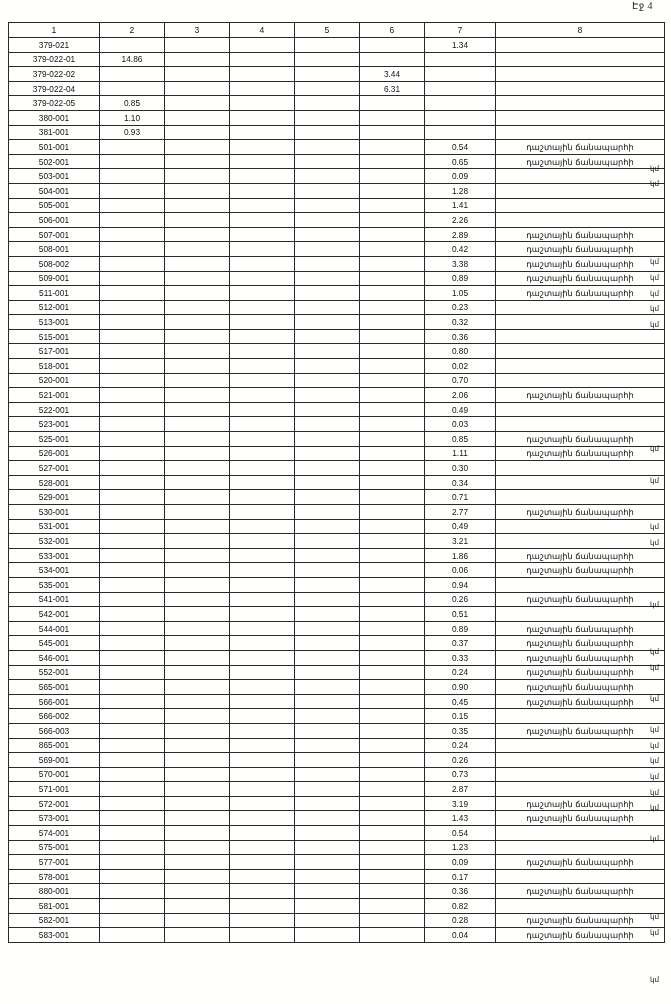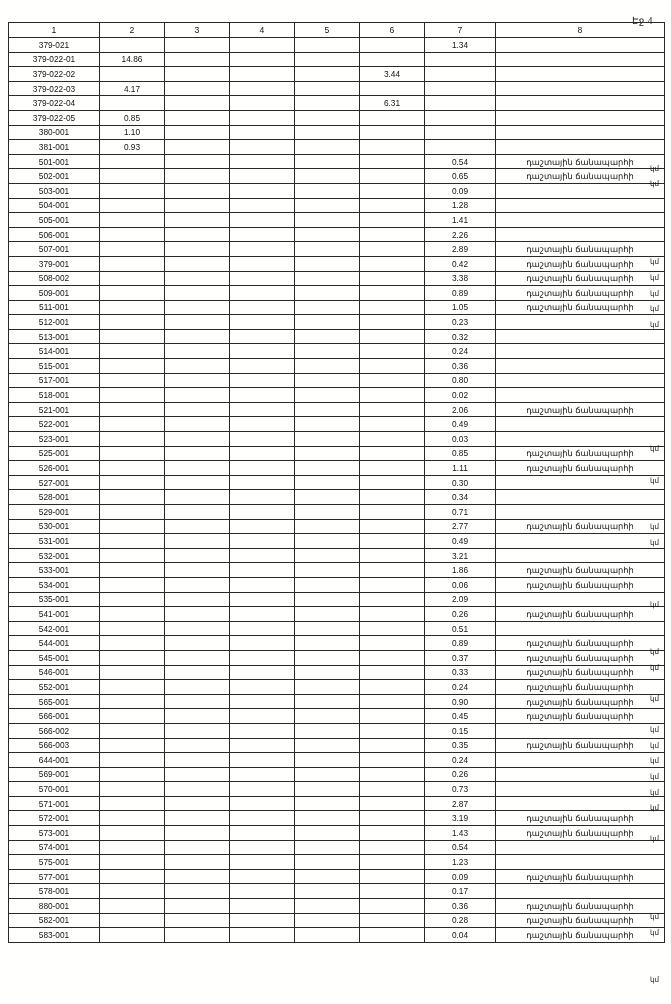--- a/index.html
+++ b/index.html
@@ -17,21 +17,21 @@
   }
   .page {
     position: relative;
     width: 671px;
     height: 1004px;
     background: #fdfdfc;
     filter: contrast(1.02);
   }
   .page-header {
     position: absolute;
-    top: 15px;
+    top: 0;
     right: 18px;
     font-size: 10px;
     font-family: "Liberation Serif", serif;
     letter-spacing: 0.4px;
     color: #2a2a2a;
   }
   .table-wrap {
     position: absolute;
     top: 22px;
     left: 8px;
@@ -131,30 +131,20 @@
             <td class="c1 num">379-022-02</td>
             <td class="c2 num"></td>
             <td class="c3 num"></td>
             <td class="c4 num"></td>
             <td class="c5 num"></td>
             <td class="c6 num">3.44</td>
             <td class="c7 num"></td>
             <td class="c8 arm"></td>
           </tr>
           <tr>
-            <td class="c1 num">379-022-03</td>
-            <td class="c2 num">4.17</td>
-            <td class="c3 num"></td>
-            <td class="c4 num"></td>
-            <td class="c5 num"></td>
-            <td class="c6 num"></td>
-            <td class="c7 num"></td>
-            <td class="c8 arm"></td>
-          </tr>
-          <tr>
             <td class="c1 num">379-022-04</td>
             <td class="c2 num"></td>
             <td class="c3 num"></td>
             <td class="c4 num"></td>
             <td class="c5 num"></td>
             <td class="c6 num">6.31</td>
             <td class="c7 num"></td>
             <td class="c8 arm"></td>
           </tr>
           <tr>
@@ -251,21 +241,21 @@
             <td class="c1 num">507-001</td>
             <td class="c2 num"></td>
             <td class="c3 num"></td>
             <td class="c4 num"></td>
             <td class="c5 num"></td>
             <td class="c6 num"></td>
             <td class="c7 num">2.89</td>
             <td class="c8 arm">դաշտային ճանապարհի</td>
           </tr>
           <tr>
-            <td class="c1 num">379-001</td>
+            <td class="c1 num">508-001</td>
             <td class="c2 num"></td>
             <td class="c3 num"></td>
             <td class="c4 num"></td>
             <td class="c5 num"></td>
             <td class="c6 num"></td>
             <td class="c7 num">0.42</td>
             <td class="c8 arm">դաշտային ճանապարհի</td>
           </tr>
           <tr>
             <td class="c1 num">508-002</td>
@@ -311,408 +301,418 @@
             <td class="c1 num">513-001</td>
             <td class="c2 num"></td>
             <td class="c3 num"></td>
             <td class="c4 num"></td>
             <td class="c5 num"></td>
             <td class="c6 num"></td>
             <td class="c7 num">0.32</td>
             <td class="c8 arm"></td>
           </tr>
           <tr>
-            <td class="c1 num">514-001</td>
+            <td class="c1 num">515-001</td>
+            <td class="c2 num"></td>
+            <td class="c3 num"></td>
+            <td class="c4 num"></td>
+            <td class="c5 num"></td>
+            <td class="c6 num"></td>
+            <td class="c7 num">0.36</td>
+            <td class="c8 arm"></td>
+          </tr>
+          <tr>
+            <td class="c1 num">517-001</td>
+            <td class="c2 num"></td>
+            <td class="c3 num"></td>
+            <td class="c4 num"></td>
+            <td class="c5 num"></td>
+            <td class="c6 num"></td>
+            <td class="c7 num">0.80</td>
+            <td class="c8 arm"></td>
+          </tr>
+          <tr>
+            <td class="c1 num">518-001</td>
+            <td class="c2 num"></td>
+            <td class="c3 num"></td>
+            <td class="c4 num"></td>
+            <td class="c5 num"></td>
+            <td class="c6 num"></td>
+            <td class="c7 num">0.02</td>
+            <td class="c8 arm"></td>
+          </tr>
+          <tr>
+            <td class="c1 num">520-001</td>
+            <td class="c2 num"></td>
+            <td class="c3 num"></td>
+            <td class="c4 num"></td>
+            <td class="c5 num"></td>
+            <td class="c6 num"></td>
+            <td class="c7 num">0.70</td>
+            <td class="c8 arm"></td>
+          </tr>
+          <tr>
+            <td class="c1 num">521-001</td>
+            <td class="c2 num"></td>
+            <td class="c3 num"></td>
+            <td class="c4 num"></td>
+            <td class="c5 num"></td>
+            <td class="c6 num"></td>
+            <td class="c7 num">2.06</td>
+            <td class="c8 arm">դաշտային ճանապարհի</td>
+          </tr>
+          <tr>
+            <td class="c1 num">522-001</td>
+            <td class="c2 num"></td>
+            <td class="c3 num"></td>
+            <td class="c4 num"></td>
+            <td class="c5 num"></td>
+            <td class="c6 num"></td>
+            <td class="c7 num">0.49</td>
+            <td class="c8 arm"></td>
+          </tr>
+          <tr>
+            <td class="c1 num">523-001</td>
+            <td class="c2 num"></td>
+            <td class="c3 num"></td>
+            <td class="c4 num"></td>
+            <td class="c5 num"></td>
+            <td class="c6 num"></td>
+            <td class="c7 num">0.03</td>
+            <td class="c8 arm"></td>
+          </tr>
+          <tr>
+            <td class="c1 num">525-001</td>
+            <td class="c2 num"></td>
+            <td class="c3 num"></td>
+            <td class="c4 num"></td>
+            <td class="c5 num"></td>
+            <td class="c6 num"></td>
+            <td class="c7 num">0.85</td>
+            <td class="c8 arm">դաշտային ճանապարհի</td>
+          </tr>
+          <tr>
+            <td class="c1 num">526-001</td>
+            <td class="c2 num"></td>
+            <td class="c3 num"></td>
+            <td class="c4 num"></td>
+            <td class="c5 num"></td>
+            <td class="c6 num"></td>
+            <td class="c7 num">1.11</td>
+            <td class="c8 arm">դաշտային ճանապարհի</td>
+          </tr>
+          <tr>
+            <td class="c1 num">527-001</td>
+            <td class="c2 num"></td>
+            <td class="c3 num"></td>
+            <td class="c4 num"></td>
+            <td class="c5 num"></td>
+            <td class="c6 num"></td>
+            <td class="c7 num">0.30</td>
+            <td class="c8 arm"></td>
+          </tr>
+          <tr>
+            <td class="c1 num">528-001</td>
+            <td class="c2 num"></td>
+            <td class="c3 num"></td>
+            <td class="c4 num"></td>
+            <td class="c5 num"></td>
+            <td class="c6 num"></td>
+            <td class="c7 num">0.34</td>
+            <td class="c8 arm"></td>
+          </tr>
+          <tr>
+            <td class="c1 num">529-001</td>
+            <td class="c2 num"></td>
+            <td class="c3 num"></td>
+            <td class="c4 num"></td>
+            <td class="c5 num"></td>
+            <td class="c6 num"></td>
+            <td class="c7 num">0.71</td>
+            <td class="c8 arm"></td>
+          </tr>
+          <tr>
+            <td class="c1 num">530-001</td>
+            <td class="c2 num"></td>
+            <td class="c3 num"></td>
+            <td class="c4 num"></td>
+            <td class="c5 num"></td>
+            <td class="c6 num"></td>
+            <td class="c7 num">2.77</td>
+            <td class="c8 arm">դաշտային ճանապարհի</td>
+          </tr>
+          <tr>
+            <td class="c1 num">531-001</td>
+            <td class="c2 num"></td>
+            <td class="c3 num"></td>
+            <td class="c4 num"></td>
+            <td class="c5 num"></td>
+            <td class="c6 num"></td>
+            <td class="c7 num">0.49</td>
+            <td class="c8 arm"></td>
+          </tr>
+          <tr>
+            <td class="c1 num">532-001</td>
+            <td class="c2 num"></td>
+            <td class="c3 num"></td>
+            <td class="c4 num"></td>
+            <td class="c5 num"></td>
+            <td class="c6 num"></td>
+            <td class="c7 num">3.21</td>
+            <td class="c8 arm"></td>
+          </tr>
+          <tr>
+            <td class="c1 num">533-001</td>
+            <td class="c2 num"></td>
+            <td class="c3 num"></td>
+            <td class="c4 num"></td>
+            <td class="c5 num"></td>
+            <td class="c6 num"></td>
+            <td class="c7 num">1.86</td>
+            <td class="c8 arm">դաշտային ճանապարհի</td>
+          </tr>
+          <tr>
+            <td class="c1 num">534-001</td>
+            <td class="c2 num"></td>
+            <td class="c3 num"></td>
+            <td class="c4 num"></td>
+            <td class="c5 num"></td>
+            <td class="c6 num"></td>
+            <td class="c7 num">0.06</td>
+            <td class="c8 arm">դաշտային ճանապարհի</td>
+          </tr>
+          <tr>
+            <td class="c1 num">535-001</td>
+            <td class="c2 num"></td>
+            <td class="c3 num"></td>
+            <td class="c4 num"></td>
+            <td class="c5 num"></td>
+            <td class="c6 num"></td>
+            <td class="c7 num">0.94</td>
+            <td class="c8 arm"></td>
+          </tr>
+          <tr>
+            <td class="c1 num">541-001</td>
+            <td class="c2 num"></td>
+            <td class="c3 num"></td>
+            <td class="c4 num"></td>
+            <td class="c5 num"></td>
+            <td class="c6 num"></td>
+            <td class="c7 num">0.26</td>
+            <td class="c8 arm">դաշտային ճանապարհի</td>
+          </tr>
+          <tr>
+            <td class="c1 num">542-001</td>
+            <td class="c2 num"></td>
+            <td class="c3 num"></td>
+            <td class="c4 num"></td>
+            <td class="c5 num"></td>
+            <td class="c6 num"></td>
+            <td class="c7 num">0.51</td>
+            <td class="c8 arm"></td>
+          </tr>
+          <tr>
+            <td class="c1 num">544-001</td>
+            <td class="c2 num"></td>
+            <td class="c3 num"></td>
+            <td class="c4 num"></td>
+            <td class="c5 num"></td>
+            <td class="c6 num"></td>
+            <td class="c7 num">0.89</td>
+            <td class="c8 arm">դաշտային ճանապարհի</td>
+          </tr>
+          <tr>
+            <td class="c1 num">545-001</td>
+            <td class="c2 num"></td>
+            <td class="c3 num"></td>
+            <td class="c4 num"></td>
+            <td class="c5 num"></td>
+            <td class="c6 num"></td>
+            <td class="c7 num">0.37</td>
+            <td class="c8 arm">դաշտային ճանապարհի</td>
+          </tr>
+          <tr>
+            <td class="c1 num">546-001</td>
+            <td class="c2 num"></td>
+            <td class="c3 num"></td>
+            <td class="c4 num"></td>
+            <td class="c5 num"></td>
+            <td class="c6 num"></td>
+            <td class="c7 num">0.33</td>
+            <td class="c8 arm">դաշտային ճանապարհի</td>
+          </tr>
+          <tr>
+            <td class="c1 num">552-001</td>
             <td class="c2 num"></td>
             <td class="c3 num"></td>
             <td class="c4 num"></td>
             <td class="c5 num"></td>
             <td class="c6 num"></td>
             <td class="c7 num">0.24</td>
-            <td class="c8 arm"></td>
-          </tr>
-          <tr>
-            <td class="c1 num">515-001</td>
+            <td class="c8 arm">դաշտային ճանապարհի</td>
+          </tr>
+          <tr>
+            <td class="c1 num">565-001</td>
+            <td class="c2 num"></td>
+            <td class="c3 num"></td>
+            <td class="c4 num"></td>
+            <td class="c5 num"></td>
+            <td class="c6 num"></td>
+            <td class="c7 num">0.90</td>
+            <td class="c8 arm">դաշտային ճանապարհի</td>
+          </tr>
+          <tr>
+            <td class="c1 num">566-001</td>
+            <td class="c2 num"></td>
+            <td class="c3 num"></td>
+            <td class="c4 num"></td>
+            <td class="c5 num"></td>
+            <td class="c6 num"></td>
+            <td class="c7 num">0.45</td>
+            <td class="c8 arm">դաշտային ճանապարհի</td>
+          </tr>
+          <tr>
+            <td class="c1 num">566-002</td>
+            <td class="c2 num"></td>
+            <td class="c3 num"></td>
+            <td class="c4 num"></td>
+            <td class="c5 num"></td>
+            <td class="c6 num"></td>
+            <td class="c7 num">0.15</td>
+            <td class="c8 arm"></td>
+          </tr>
+          <tr>
+            <td class="c1 num">566-003</td>
+            <td class="c2 num"></td>
+            <td class="c3 num"></td>
+            <td class="c4 num"></td>
+            <td class="c5 num"></td>
+            <td class="c6 num"></td>
+            <td class="c7 num">0.35</td>
+            <td class="c8 arm">դաշտային ճանապարհի</td>
+          </tr>
+          <tr>
+            <td class="c1 num">865-001</td>
+            <td class="c2 num"></td>
+            <td class="c3 num"></td>
+            <td class="c4 num"></td>
+            <td class="c5 num"></td>
+            <td class="c6 num"></td>
+            <td class="c7 num">0.24</td>
+            <td class="c8 arm"></td>
+          </tr>
+          <tr>
+            <td class="c1 num">569-001</td>
+            <td class="c2 num"></td>
+            <td class="c3 num"></td>
+            <td class="c4 num"></td>
+            <td class="c5 num"></td>
+            <td class="c6 num"></td>
+            <td class="c7 num">0.26</td>
+            <td class="c8 arm"></td>
+          </tr>
+          <tr>
+            <td class="c1 num">570-001</td>
+            <td class="c2 num"></td>
+            <td class="c3 num"></td>
+            <td class="c4 num"></td>
+            <td class="c5 num"></td>
+            <td class="c6 num"></td>
+            <td class="c7 num">0.73</td>
+            <td class="c8 arm"></td>
+          </tr>
+          <tr>
+            <td class="c1 num">571-001</td>
+            <td class="c2 num"></td>
+            <td class="c3 num"></td>
+            <td class="c4 num"></td>
+            <td class="c5 num"></td>
+            <td class="c6 num"></td>
+            <td class="c7 num">2.87</td>
+            <td class="c8 arm"></td>
+          </tr>
+          <tr>
+            <td class="c1 num">572-001</td>
+            <td class="c2 num"></td>
+            <td class="c3 num"></td>
+            <td class="c4 num"></td>
+            <td class="c5 num"></td>
+            <td class="c6 num"></td>
+            <td class="c7 num">3.19</td>
+            <td class="c8 arm">դաշտային ճանապարհի</td>
+          </tr>
+          <tr>
+            <td class="c1 num">573-001</td>
+            <td class="c2 num"></td>
+            <td class="c3 num"></td>
+            <td class="c4 num"></td>
+            <td class="c5 num"></td>
+            <td class="c6 num"></td>
+            <td class="c7 num">1.43</td>
+            <td class="c8 arm">դաշտային ճանապարհի</td>
+          </tr>
+          <tr>
+            <td class="c1 num">574-001</td>
+            <td class="c2 num"></td>
+            <td class="c3 num"></td>
+            <td class="c4 num"></td>
+            <td class="c5 num"></td>
+            <td class="c6 num"></td>
+            <td class="c7 num">0.54</td>
+            <td class="c8 arm"></td>
+          </tr>
+          <tr>
+            <td class="c1 num">575-001</td>
+            <td class="c2 num"></td>
+            <td class="c3 num"></td>
+            <td class="c4 num"></td>
+            <td class="c5 num"></td>
+            <td class="c6 num"></td>
+            <td class="c7 num">1.23</td>
+            <td class="c8 arm"></td>
+          </tr>
+          <tr>
+            <td class="c1 num">577-001</td>
+            <td class="c2 num"></td>
+            <td class="c3 num"></td>
+            <td class="c4 num"></td>
+            <td class="c5 num"></td>
+            <td class="c6 num"></td>
+            <td class="c7 num">0.09</td>
+            <td class="c8 arm">դաշտային ճանապարհի</td>
+          </tr>
+          <tr>
+            <td class="c1 num">578-001</td>
+            <td class="c2 num"></td>
+            <td class="c3 num"></td>
+            <td class="c4 num"></td>
+            <td class="c5 num"></td>
+            <td class="c6 num"></td>
+            <td class="c7 num">0.17</td>
+            <td class="c8 arm"></td>
+          </tr>
+          <tr>
+            <td class="c1 num">880-001</td>
             <td class="c2 num"></td>
             <td class="c3 num"></td>
             <td class="c4 num"></td>
             <td class="c5 num"></td>
             <td class="c6 num"></td>
             <td class="c7 num">0.36</td>
-            <td class="c8 arm"></td>
-          </tr>
-          <tr>
-            <td class="c1 num">517-001</td>
-            <td class="c2 num"></td>
-            <td class="c3 num"></td>
-            <td class="c4 num"></td>
-            <td class="c5 num"></td>
-            <td class="c6 num"></td>
-            <td class="c7 num">0.80</td>
-            <td class="c8 arm"></td>
-          </tr>
-          <tr>
-            <td class="c1 num">518-001</td>
-            <td class="c2 num"></td>
-            <td class="c3 num"></td>
-            <td class="c4 num"></td>
-            <td class="c5 num"></td>
-            <td class="c6 num"></td>
-            <td class="c7 num">0.02</td>
-            <td class="c8 arm"></td>
-          </tr>
-          <tr>
-            <td class="c1 num">521-001</td>
-            <td class="c2 num"></td>
-            <td class="c3 num"></td>
-            <td class="c4 num"></td>
-            <td class="c5 num"></td>
-            <td class="c6 num"></td>
-            <td class="c7 num">2.06</td>
-            <td class="c8 arm">դաշտային ճանապարհի</td>
-          </tr>
-          <tr>
-            <td class="c1 num">522-001</td>
-            <td class="c2 num"></td>
-            <td class="c3 num"></td>
-            <td class="c4 num"></td>
-            <td class="c5 num"></td>
-            <td class="c6 num"></td>
-            <td class="c7 num">0.49</td>
-            <td class="c8 arm"></td>
-          </tr>
-          <tr>
-            <td class="c1 num">523-001</td>
-            <td class="c2 num"></td>
-            <td class="c3 num"></td>
-            <td class="c4 num"></td>
-            <td class="c5 num"></td>
-            <td class="c6 num"></td>
-            <td class="c7 num">0.03</td>
-            <td class="c8 arm"></td>
-          </tr>
-          <tr>
-            <td class="c1 num">525-001</td>
-            <td class="c2 num"></td>
-            <td class="c3 num"></td>
-            <td class="c4 num"></td>
-            <td class="c5 num"></td>
-            <td class="c6 num"></td>
-            <td class="c7 num">0.85</td>
-            <td class="c8 arm">դաշտային ճանապարհի</td>
-          </tr>
-          <tr>
-            <td class="c1 num">526-001</td>
-            <td class="c2 num"></td>
-            <td class="c3 num"></td>
-            <td class="c4 num"></td>
-            <td class="c5 num"></td>
-            <td class="c6 num"></td>
-            <td class="c7 num">1.11</td>
-            <td class="c8 arm">դաշտային ճանապարհի</td>
-          </tr>
-          <tr>
-            <td class="c1 num">527-001</td>
-            <td class="c2 num"></td>
-            <td class="c3 num"></td>
-            <td class="c4 num"></td>
-            <td class="c5 num"></td>
-            <td class="c6 num"></td>
-            <td class="c7 num">0.30</td>
-            <td class="c8 arm"></td>
-          </tr>
-          <tr>
-            <td class="c1 num">528-001</td>
-            <td class="c2 num"></td>
-            <td class="c3 num"></td>
-            <td class="c4 num"></td>
-            <td class="c5 num"></td>
-            <td class="c6 num"></td>
-            <td class="c7 num">0.34</td>
-            <td class="c8 arm"></td>
-          </tr>
-          <tr>
-            <td class="c1 num">529-001</td>
-            <td class="c2 num"></td>
-            <td class="c3 num"></td>
-            <td class="c4 num"></td>
-            <td class="c5 num"></td>
-            <td class="c6 num"></td>
-            <td class="c7 num">0.71</td>
-            <td class="c8 arm"></td>
-          </tr>
-          <tr>
-            <td class="c1 num">530-001</td>
-            <td class="c2 num"></td>
-            <td class="c3 num"></td>
-            <td class="c4 num"></td>
-            <td class="c5 num"></td>
-            <td class="c6 num"></td>
-            <td class="c7 num">2.77</td>
-            <td class="c8 arm">դաշտային ճանապարհի</td>
-          </tr>
-          <tr>
-            <td class="c1 num">531-001</td>
-            <td class="c2 num"></td>
-            <td class="c3 num"></td>
-            <td class="c4 num"></td>
-            <td class="c5 num"></td>
-            <td class="c6 num"></td>
-            <td class="c7 num">0.49</td>
-            <td class="c8 arm"></td>
-          </tr>
-          <tr>
-            <td class="c1 num">532-001</td>
-            <td class="c2 num"></td>
-            <td class="c3 num"></td>
-            <td class="c4 num"></td>
-            <td class="c5 num"></td>
-            <td class="c6 num"></td>
-            <td class="c7 num">3.21</td>
-            <td class="c8 arm"></td>
-          </tr>
-          <tr>
-            <td class="c1 num">533-001</td>
-            <td class="c2 num"></td>
-            <td class="c3 num"></td>
-            <td class="c4 num"></td>
-            <td class="c5 num"></td>
-            <td class="c6 num"></td>
-            <td class="c7 num">1.86</td>
-            <td class="c8 arm">դաշտային ճանապարհի</td>
-          </tr>
-          <tr>
-            <td class="c1 num">534-001</td>
-            <td class="c2 num"></td>
-            <td class="c3 num"></td>
-            <td class="c4 num"></td>
-            <td class="c5 num"></td>
-            <td class="c6 num"></td>
-            <td class="c7 num">0.06</td>
-            <td class="c8 arm">դաշտային ճանապարհի</td>
-          </tr>
-          <tr>
-            <td class="c1 num">535-001</td>
-            <td class="c2 num"></td>
-            <td class="c3 num"></td>
-            <td class="c4 num"></td>
-            <td class="c5 num"></td>
-            <td class="c6 num"></td>
-            <td class="c7 num">2.09</td>
-            <td class="c8 arm"></td>
-          </tr>
-          <tr>
-            <td class="c1 num">541-001</td>
-            <td class="c2 num"></td>
-            <td class="c3 num"></td>
-            <td class="c4 num"></td>
-            <td class="c5 num"></td>
-            <td class="c6 num"></td>
-            <td class="c7 num">0.26</td>
-            <td class="c8 arm">դաշտային ճանապարհի</td>
-          </tr>
-          <tr>
-            <td class="c1 num">542-001</td>
-            <td class="c2 num"></td>
-            <td class="c3 num"></td>
-            <td class="c4 num"></td>
-            <td class="c5 num"></td>
-            <td class="c6 num"></td>
-            <td class="c7 num">0.51</td>
-            <td class="c8 arm"></td>
-          </tr>
-          <tr>
-            <td class="c1 num">544-001</td>
-            <td class="c2 num"></td>
-            <td class="c3 num"></td>
-            <td class="c4 num"></td>
-            <td class="c5 num"></td>
-            <td class="c6 num"></td>
-            <td class="c7 num">0.89</td>
-            <td class="c8 arm">դաշտային ճանապարհի</td>
-          </tr>
-          <tr>
-            <td class="c1 num">545-001</td>
-            <td class="c2 num"></td>
-            <td class="c3 num"></td>
-            <td class="c4 num"></td>
-            <td class="c5 num"></td>
-            <td class="c6 num"></td>
-            <td class="c7 num">0.37</td>
-            <td class="c8 arm">դաշտային ճանապարհի</td>
-          </tr>
-          <tr>
-            <td class="c1 num">546-001</td>
-            <td class="c2 num"></td>
-            <td class="c3 num"></td>
-            <td class="c4 num"></td>
-            <td class="c5 num"></td>
-            <td class="c6 num"></td>
-            <td class="c7 num">0.33</td>
-            <td class="c8 arm">դաշտային ճանապարհի</td>
-          </tr>
-          <tr>
-            <td class="c1 num">552-001</td>
-            <td class="c2 num"></td>
-            <td class="c3 num"></td>
-            <td class="c4 num"></td>
-            <td class="c5 num"></td>
-            <td class="c6 num"></td>
-            <td class="c7 num">0.24</td>
-            <td class="c8 arm">դաշտային ճանապարհի</td>
-          </tr>
-          <tr>
-            <td class="c1 num">565-001</td>
-            <td class="c2 num"></td>
-            <td class="c3 num"></td>
-            <td class="c4 num"></td>
-            <td class="c5 num"></td>
-            <td class="c6 num"></td>
-            <td class="c7 num">0.90</td>
-            <td class="c8 arm">դաշտային ճանապարհի</td>
-          </tr>
-          <tr>
-            <td class="c1 num">566-001</td>
-            <td class="c2 num"></td>
-            <td class="c3 num"></td>
-            <td class="c4 num"></td>
-            <td class="c5 num"></td>
-            <td class="c6 num"></td>
-            <td class="c7 num">0.45</td>
-            <td class="c8 arm">դաշտային ճանապարհի</td>
-          </tr>
-          <tr>
-            <td class="c1 num">566-002</td>
-            <td class="c2 num"></td>
-            <td class="c3 num"></td>
-            <td class="c4 num"></td>
-            <td class="c5 num"></td>
-            <td class="c6 num"></td>
-            <td class="c7 num">0.15</td>
-            <td class="c8 arm"></td>
-          </tr>
-          <tr>
-            <td class="c1 num">566-003</td>
-            <td class="c2 num"></td>
-            <td class="c3 num"></td>
-            <td class="c4 num"></td>
-            <td class="c5 num"></td>
-            <td class="c6 num"></td>
-            <td class="c7 num">0.35</td>
-            <td class="c8 arm">դաշտային ճանապարհի</td>
-          </tr>
-          <tr>
-            <td class="c1 num">644-001</td>
-            <td class="c2 num"></td>
-            <td class="c3 num"></td>
-            <td class="c4 num"></td>
-            <td class="c5 num"></td>
-            <td class="c6 num"></td>
-            <td class="c7 num">0.24</td>
-            <td class="c8 arm"></td>
-          </tr>
-          <tr>
-            <td class="c1 num">569-001</td>
-            <td class="c2 num"></td>
-            <td class="c3 num"></td>
-            <td class="c4 num"></td>
-            <td class="c5 num"></td>
-            <td class="c6 num"></td>
-            <td class="c7 num">0.26</td>
-            <td class="c8 arm"></td>
-          </tr>
-          <tr>
-            <td class="c1 num">570-001</td>
-            <td class="c2 num"></td>
-            <td class="c3 num"></td>
-            <td class="c4 num"></td>
-            <td class="c5 num"></td>
-            <td class="c6 num"></td>
-            <td class="c7 num">0.73</td>
-            <td class="c8 arm"></td>
-          </tr>
-          <tr>
-            <td class="c1 num">571-001</td>
-            <td class="c2 num"></td>
-            <td class="c3 num"></td>
-            <td class="c4 num"></td>
-            <td class="c5 num"></td>
-            <td class="c6 num"></td>
-            <td class="c7 num">2.87</td>
-            <td class="c8 arm"></td>
-          </tr>
-          <tr>
-            <td class="c1 num">572-001</td>
-            <td class="c2 num"></td>
-            <td class="c3 num"></td>
-            <td class="c4 num"></td>
-            <td class="c5 num"></td>
-            <td class="c6 num"></td>
-            <td class="c7 num">3.19</td>
-            <td class="c8 arm">դաշտային ճանապարհի</td>
-          </tr>
-          <tr>
-            <td class="c1 num">573-001</td>
-            <td class="c2 num"></td>
-            <td class="c3 num"></td>
-            <td class="c4 num"></td>
-            <td class="c5 num"></td>
-            <td class="c6 num"></td>
-            <td class="c7 num">1.43</td>
-            <td class="c8 arm">դաշտային ճանապարհի</td>
-          </tr>
-          <tr>
-            <td class="c1 num">574-001</td>
-            <td class="c2 num"></td>
-            <td class="c3 num"></td>
-            <td class="c4 num"></td>
-            <td class="c5 num"></td>
-            <td class="c6 num"></td>
-            <td class="c7 num">0.54</td>
-            <td class="c8 arm"></td>
-          </tr>
-          <tr>
-            <td class="c1 num">575-001</td>
-            <td class="c2 num"></td>
-            <td class="c3 num"></td>
-            <td class="c4 num"></td>
-            <td class="c5 num"></td>
-            <td class="c6 num"></td>
-            <td class="c7 num">1.23</td>
-            <td class="c8 arm"></td>
-          </tr>
-          <tr>
-            <td class="c1 num">577-001</td>
-            <td class="c2 num"></td>
-            <td class="c3 num"></td>
-            <td class="c4 num"></td>
-            <td class="c5 num"></td>
-            <td class="c6 num"></td>
-            <td class="c7 num">0.09</td>
-            <td class="c8 arm">դաշտային ճանապարհի</td>
-          </tr>
-          <tr>
-            <td class="c1 num">578-001</td>
-            <td class="c2 num"></td>
-            <td class="c3 num"></td>
-            <td class="c4 num"></td>
-            <td class="c5 num"></td>
-            <td class="c6 num"></td>
-            <td class="c7 num">0.17</td>
-            <td class="c8 arm"></td>
-          </tr>
-          <tr>
-            <td class="c1 num">880-001</td>
-            <td class="c2 num"></td>
-            <td class="c3 num"></td>
-            <td class="c4 num"></td>
-            <td class="c5 num"></td>
-            <td class="c6 num"></td>
-            <td class="c7 num">0.36</td>
-            <td class="c8 arm">դաշտային ճանապարհի</td>
+            <td class="c8 arm">դաշտային ճանապարհի</td>
+          </tr>
+          <tr>
+            <td class="c1 num">581-001</td>
+            <td class="c2 num"></td>
+            <td class="c3 num"></td>
+            <td class="c4 num"></td>
+            <td class="c5 num"></td>
+            <td class="c6 num"></td>
+            <td class="c7 num">0.82</td>
+            <td class="c8 arm"></td>
           </tr>
           <tr>
             <td class="c1 num">582-001</td>
             <td class="c2 num"></td>
             <td class="c3 num"></td>
             <td class="c4 num"></td>
             <td class="c5 num"></td>
             <td class="c6 num"></td>
             <td class="c7 num">0.28</td>
             <td class="c8 arm">դաշտային ճանապարհի</td>

